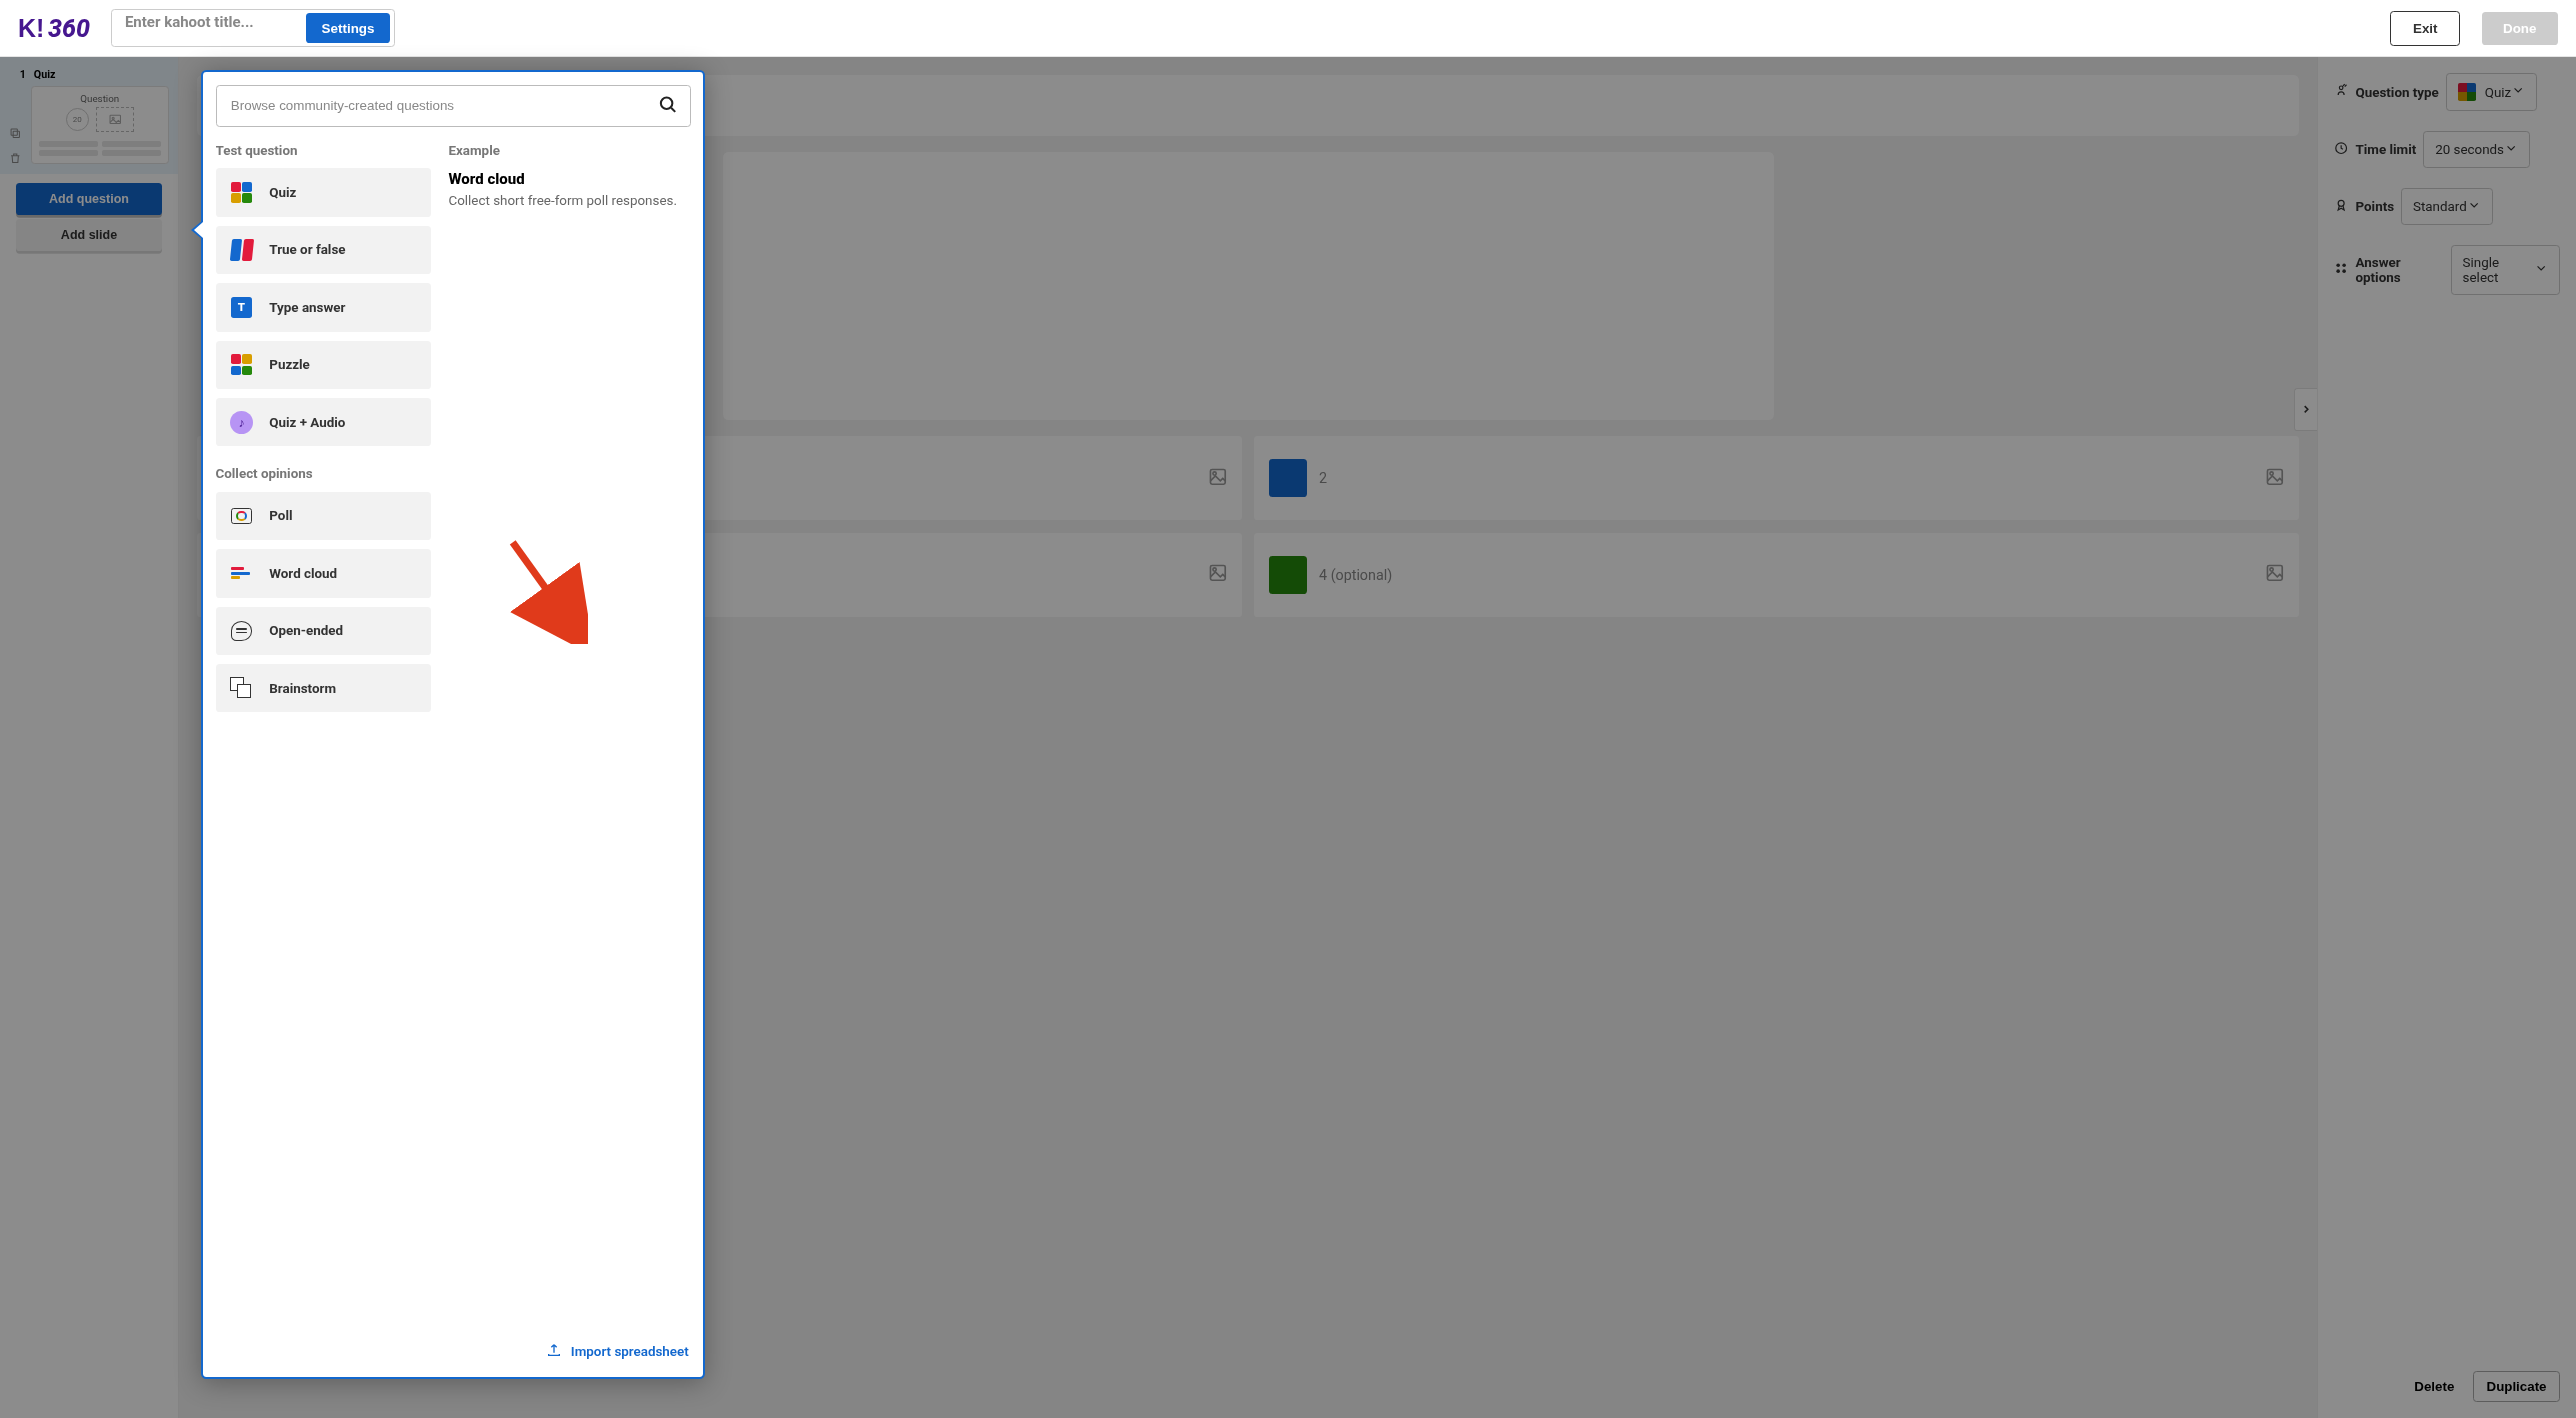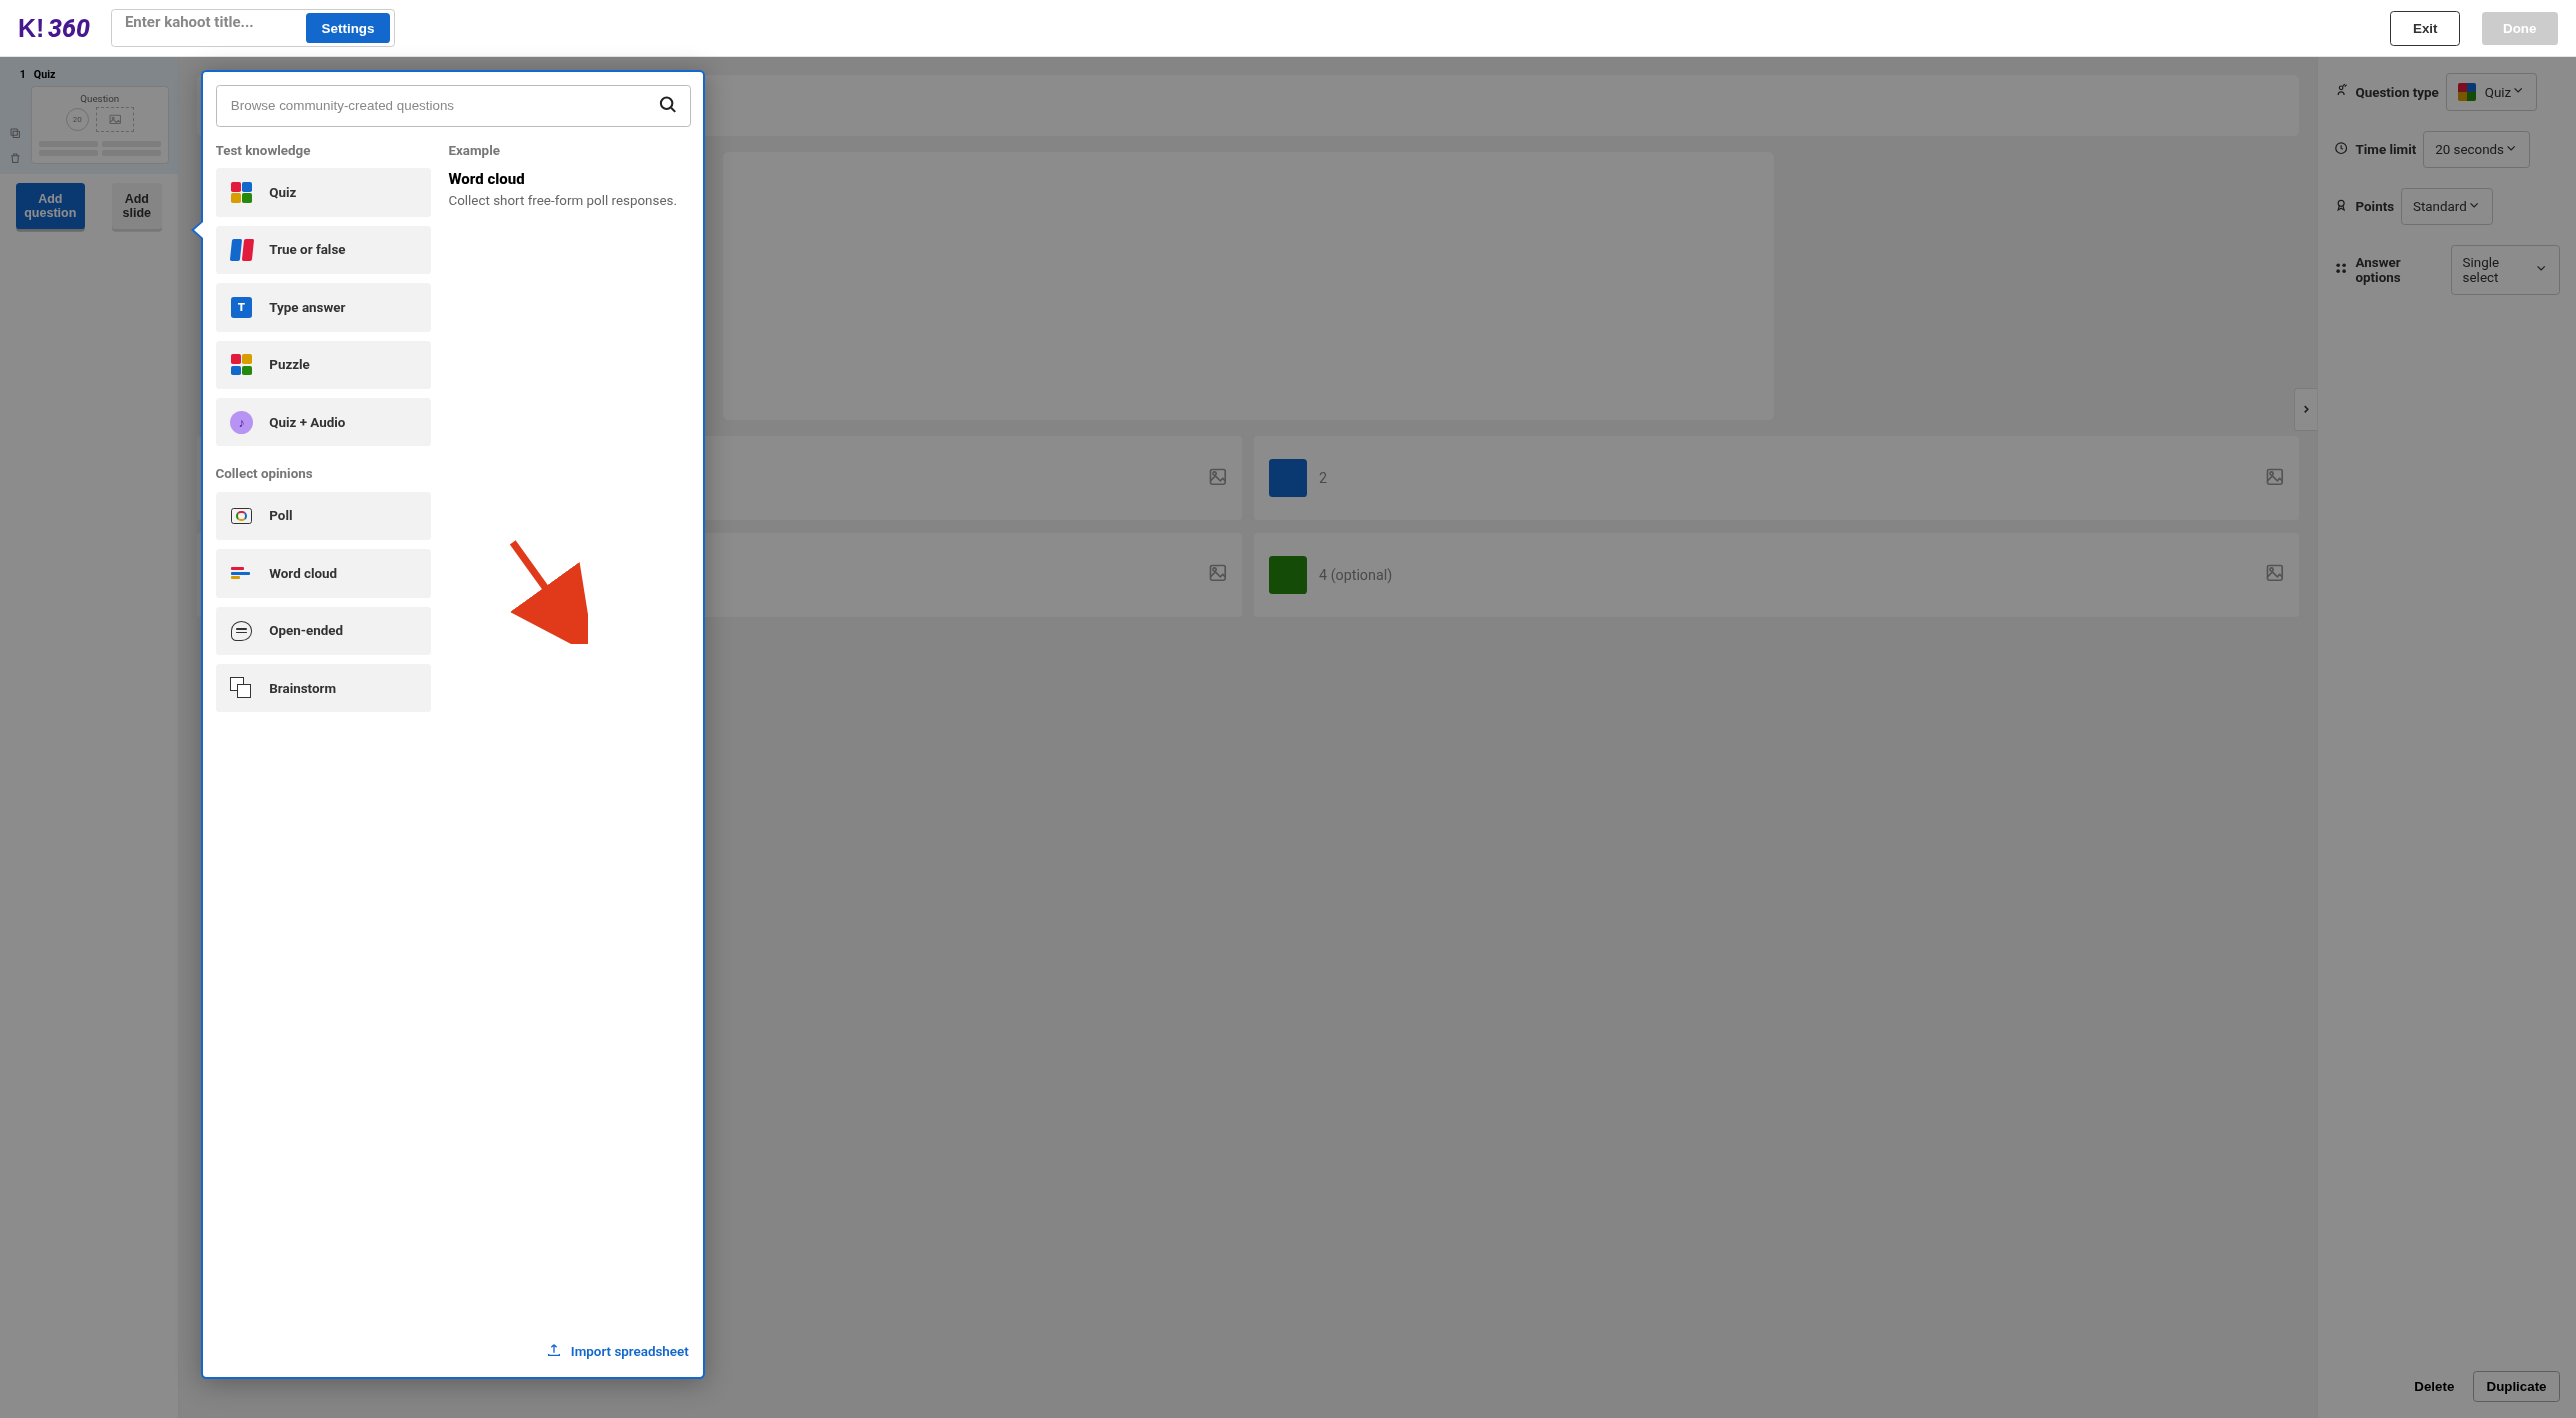--- a/index.html
+++ b/index.html
@@ -127,22 +127,22 @@
   .slide-side-icons {
     position: absolute;
     left: -23px; top: 39px;
     display: flex; flex-direction: column; gap: 9px;
     color: #888;
   }
   .slide-side-icons svg { width: 12.5px; height: 12.5px; }
 
   .sidebar-btns {
     display: flex;
-    flex-direction: row;
-    gap: 27px;
+    flex-direction: column;
+    gap: 4px;
     padding: 9px 16px 0 16px;
   }
   .add-question-btn {
     background: #1368ce;
     color: #fff;
     border: none;
     border-radius: 3.6px;
     font-weight: 800;
     padding: 9px 3.6px;
     font-size: 12.5px;
@@ -679,21 +679,21 @@
       <input class="search-input" placeholder="Browse community-created questions" style="">
       <span class="search-icon">
         <svg viewBox="0 0 24 24" fill="none" stroke="currentColor" stroke-width="2.5">
             <circle cx="10.5" cy="10.5" r="7"></circle>
             <path d="M16 16l5 5"></path>
           </svg>
       </span>
     </div>
     <div class="modal-cols">
       <div class="type-col">
-        <div class="type-heading">Test knowledge</div>
+        <div class="type-heading">Test question</div>
 
         <div class="type-item">
           <span class="type-icon">
               <span class="mi-quiz">
                 <span></span>
                 <span></span>
                 <span></span>
                 <span></span>
               </span>
             </span>

